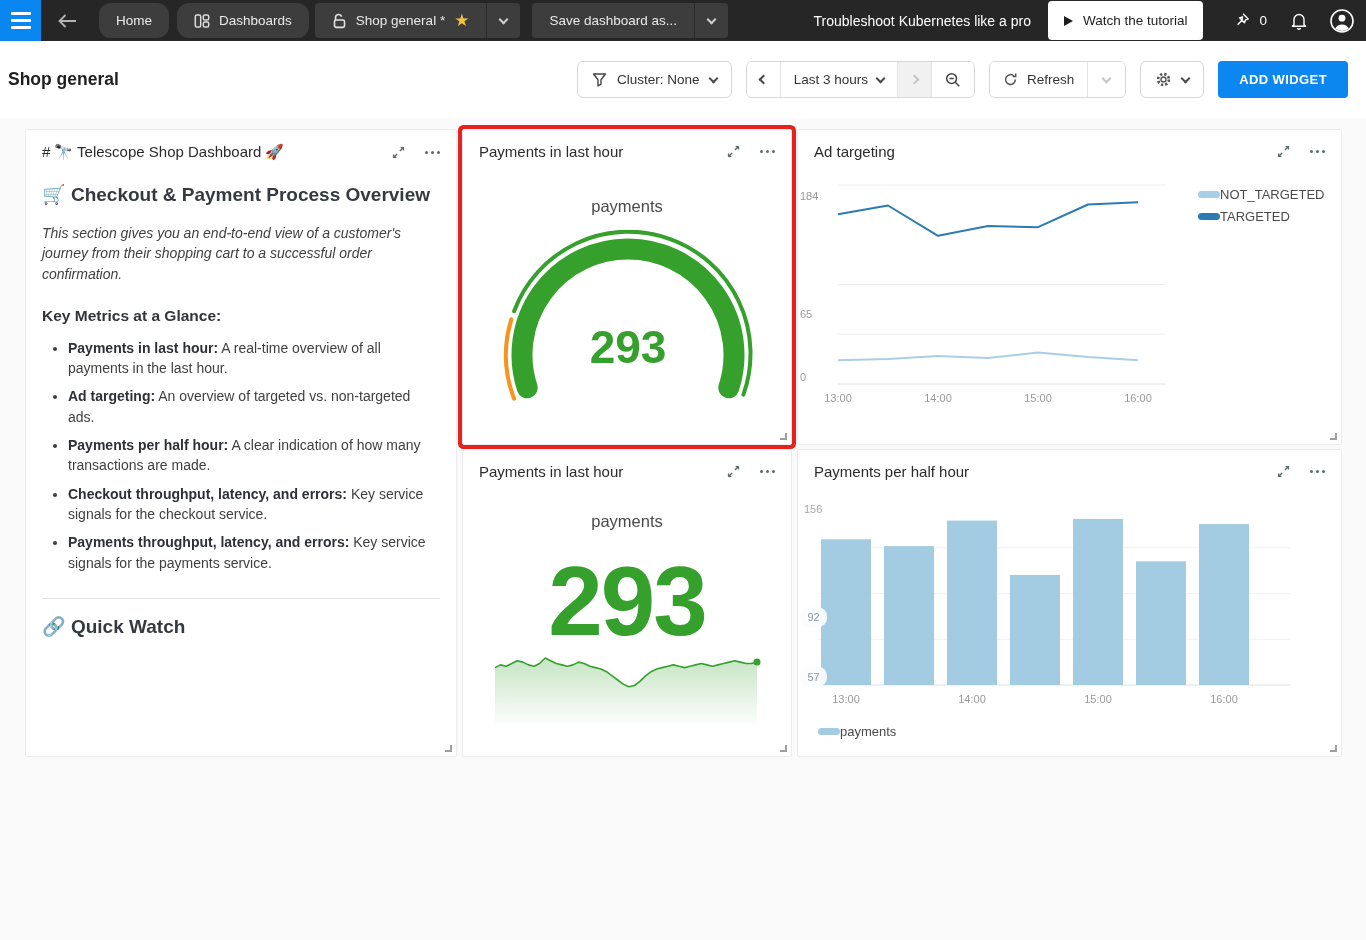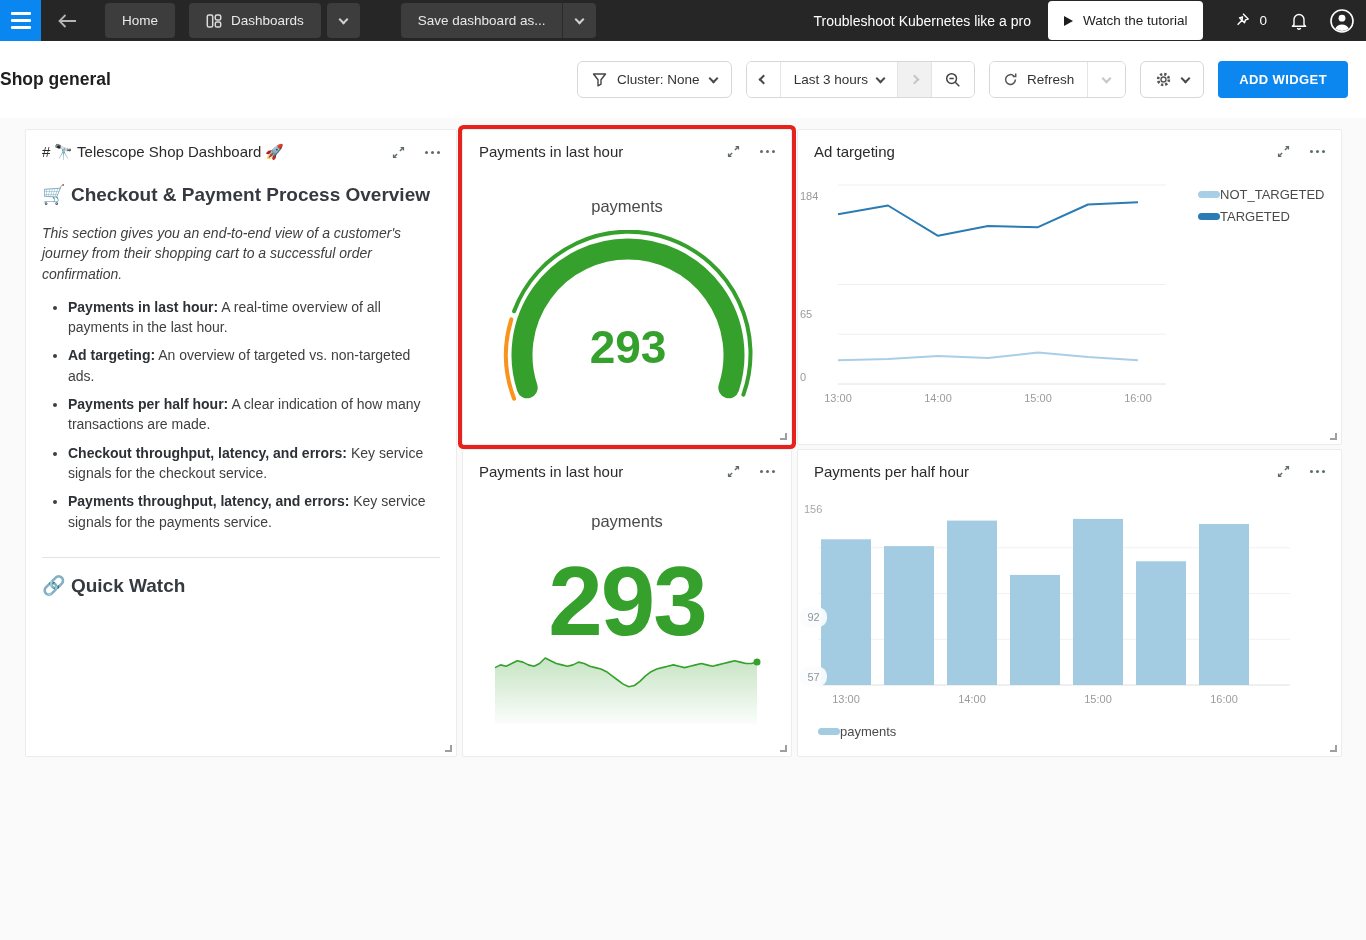--- a/index.html
+++ b/index.html
@@ -8,43 +8,43 @@
     width:1366px; height:940px; overflow:hidden;
     font-family:"Liberation Sans", sans-serif;
     background:#fafafa; color:#333;
   }
   
   .topnav { height:41px; background:#262626; display:flex; align-items:center; }
   .hamburger { width:41px; height:41px; background:#0a86f0; display:flex; flex-direction:column;
     justify-content:center; align-items:center; gap:4px; cursor:pointer; flex:0 0 41px;}
   .hamburger i { width:20px; height:3px; background:#fff; border-radius:1px; }
   .navback { background:none; border:none; margin:0 10px 0 13px; padding:4px; display:flex; align-items:center; cursor:pointer;}
-  .tab { height:35px; background:#3d3d3d; border-radius:4px; color:#e9e9e9; display:flex; align-items:center;
-    padding:0 17px; font-size:13.5px; margin-left:14px; cursor:pointer; white-space:nowrap;}
+  .tab { height:35px; background:#3d3d3d; border-radius:12px; color:#e9e9e9; display:flex; align-items:center;
+    padding:0 17px; font-size:13.5px; margin-left:8px; cursor:pointer; white-space:nowrap;}
   .tabgroup { display:flex; margin-left:6px; border-radius:4px; overflow:hidden; }
   .tabgroup .tab { border-radius:0; margin:0; }
   .tabgroup .tab + .tab { border-left:1px solid #2a2a2a; }
   .chev { width:7px; height:7px; border-right:2px solid #4a4a4a; border-bottom:2px solid #4a4a4a; display:inline-block; }
   .chev.d { transform:rotate(45deg); margin-top:-3px; }
   .chev.l { transform:rotate(135deg); }
   .chev.r { transform:rotate(-45deg); }
   .chev.nav { border-color:#cfcfcf; }
   .chev.lite { border-color:#c6c6c6; }
   .star { color:#f2c240; font-size:17px; margin-left:9px; line-height:1; }
   .tabicon { margin-right:9px; display:flex; }
   .spacer { flex:1; }
   .promo { color:#fff; font-size:14px; white-space:nowrap; }
   .watch { margin-left:17px; background:#fff; border:none; border-radius:4px; height:39px; padding:0 16px;
     display:flex; align-items:center; gap:10px; font-size:13.5px; color:#1d1d1d; cursor:pointer; white-space:nowrap;}
   .play { width:0; height:0; border-left:9px solid #1d1d1d; border-top:5px solid transparent; border-bottom:5px solid transparent; }
   .pin { margin-left:30px; display:flex; align-items:center; gap:9px; color:#fff; font-size:13.5px; cursor:pointer;}
   .bell { margin-left:23px; display:flex; cursor:pointer;}
   .avatar { margin:0 11px 0 21px; display:flex; cursor:pointer;}
   
-  .header { height:77px; background:#fff; display:flex; align-items:center; padding:0 18px 0 0; }
+  .header { height:77px; background:#fff; display:flex; align-items:center; padding:0 18px 0 8px; }
   .pagetitle { font-size:17.5px; font-weight:bold; color:#1f1f1f; margin:0; }
   .tools { margin-left:auto; display:flex; align-items:flex-end; gap:14px; }
   .tbtn, .btn-group { background:#fff; border:1px solid #d8d8d8; border-radius:6px; height:37px; display:flex; align-items:center; }
   .tbtn { padding:0 14px; font-size:13.5px; color:#333; gap:10px; cursor:pointer;}
   .btn-group { overflow:hidden; padding:0; }
   .btn-group > button { height:35px; border:none; background:#fff; display:flex; align-items:center; gap:9px;
     padding:0 13px; font-size:13.5px; color:#333; cursor:pointer; border-left:1px solid #e4e4e4;}
   .btn-group > button:first-child { border-left:none; }
   .btn-group > button.disabled { background:#f1f1f1; cursor:default; }
   .addwidget { height:37px; background:#0c87f0; color:#fff; border:none; border-radius:4px; font-size:13px;
@@ -111,25 +111,35 @@
     <span class="tabicon">
       <svg width="16" height="16" viewBox="0 0 16 16" fill="none" stroke="#dcdcdc" stroke-width="1.5">
           <rect x="1.3" y="2" width="5.4" height="12" rx="1.6"></rect>
           <rect x="9.3" y="2" width="5.4" height="5.1" rx="1.6"></rect>
           <rect x="9.3" y="8.9" width="5.4" height="5.1" rx="1.6"></rect>
         </svg>
     </span>
     <span>Dashboards</span>
   </div>
   <div class="tabgroup">
+    <div class="tab">
+      <span class="tabicon">
+        <svg width="15" height="16" viewBox="0 0 15 16" fill="none" stroke="#e3e3e3" stroke-width="1.6">
+            <path d="M3.5 7 V4.6 a3.2 3.2 0 0 1 6.2-1"></path>
+            <rect x="2.5" y="7" width="10" height="7.4" rx="1.6"></rect>
+          </svg>
+      </span>
+      <span>Shop general *</span>
+      <span class="star">★</span>
+    </div>
     <div class="tab" style="padding:0 13px">
         <i class="chev d nav"></i>
       </div>
   </div>
-  <div class="tabgroup" style="margin-left:41px">
+  <div class="tabgroup" style="margin-left:12px">
     <div class="tab">
       <span>Save dashboard as...</span>
     </div>
     <div class="tab" style="padding:0 13px">
         <i class="chev d nav"></i>
       </div>
   </div>
   <div class="spacer"></div>
   <span class="promo">Troubleshoot Kubernetes like a pro</span>
   <button class="watch">
@@ -225,20 +235,21 @@
           <span class="dots">
               <i></i>
               <i></i>
               <i></i>
             </span>
         </span>
       </div>
       <div class="mdbody">
         <h2 class="mdh2">🛒 Checkout &amp; Payment Process Overview</h2>
         <p class="intro">This section gives you an end-to-end view of a customer's journey from their shopping cart to a successful order confirmation.</p>
+        <h3 class="mdh3">Key Metrics at a Glance:</h3>
         <ul class="metrics">
           <li><b>Payments in last hour:</b><span> A real-time overview of all payments in the last hour.</span></li>
           <li><b>Ad targeting:</b><span> An overview of targeted vs. non-targeted ads.</span></li>
           <li><b>Payments per half hour:</b><span> A clear indication of how many transactions are made.</span></li>
           <li><b>Checkout throughput, latency, and errors:</b><span> Key service signals for the checkout service.</span></li>
           <li><b>Payments throughput, latency, and errors:</b><span> Key service signals for the payments service.</span></li>
         </ul>
         <hr class="mdhr">
         <h2 class="mdh2">🔗 Quick Watch</h2>
       </div>

